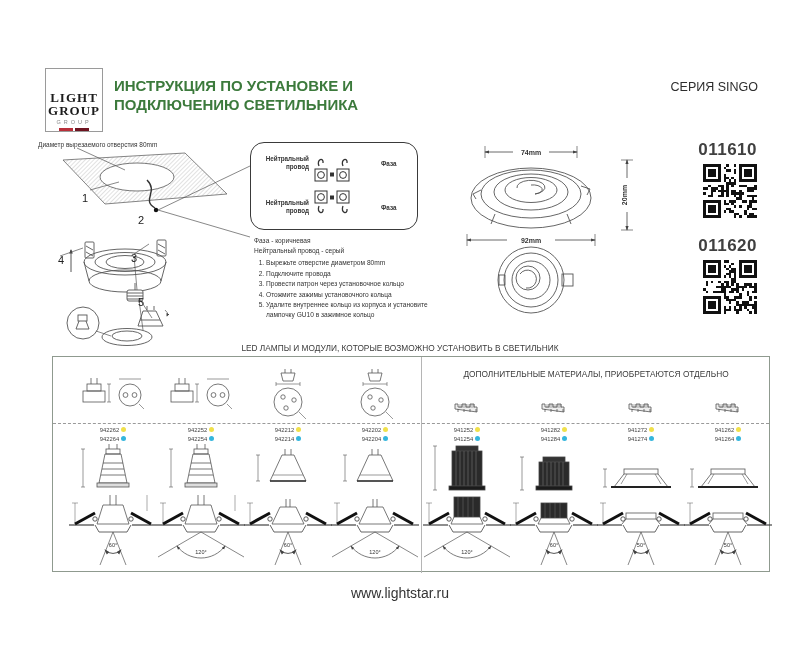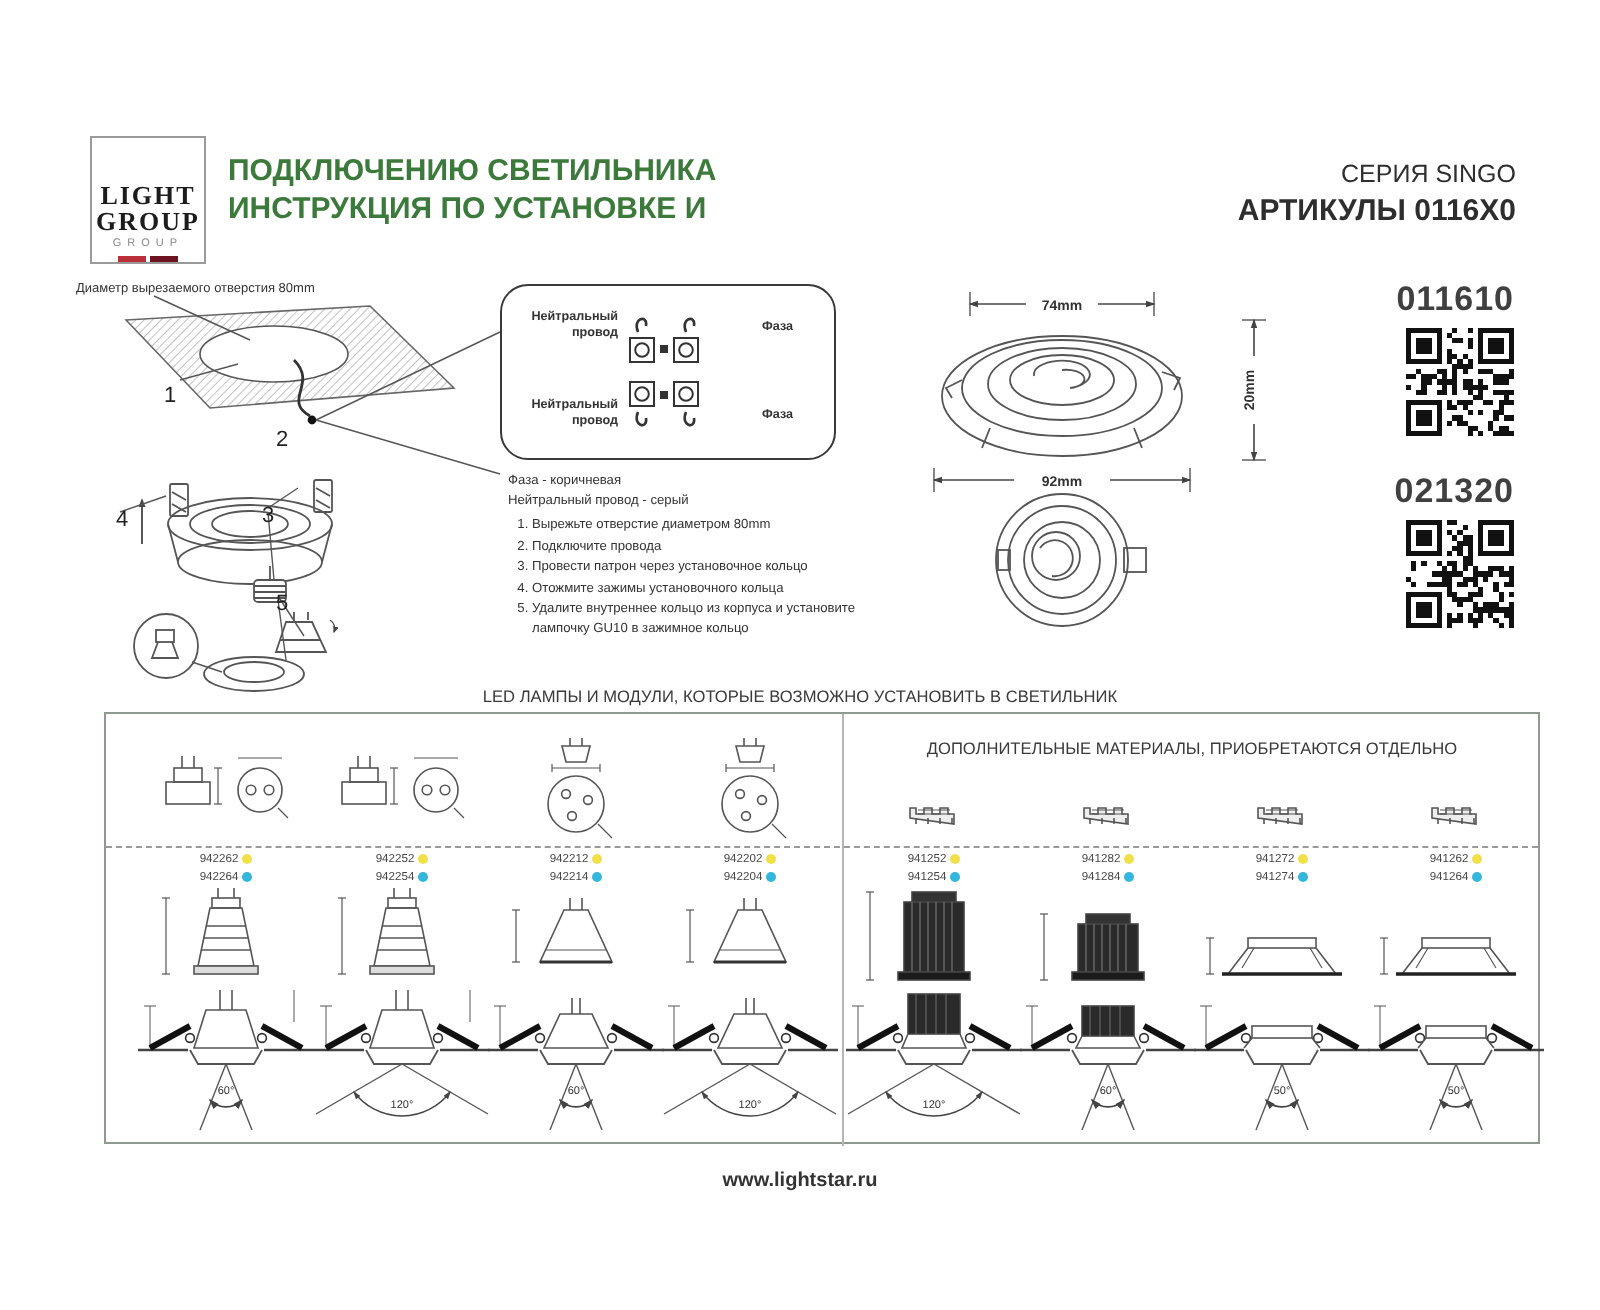--- a/index.html
+++ b/index.html
@@ -35,43 +35,42 @@
   .compat-box{left:52px;top:356px;width:718px;height:216px;border:1.5px solid #8f9a8f;box-sizing:border-box;background:#fff;}
   .v-divider{position:absolute;left:368px;top:0;width:0;height:216px;border-left:1px solid #b5b5b5;}
   .h-dashed{position:absolute;left:0;top:66px;width:716px;border-top:1px dashed #9a9a9a;}
   .extra-title{position:absolute;left:372px;top:12px;width:342px;text-align:center;font-size:8.3px;color:#3a3a3a;}
   .lamp-col{position:absolute;top:8px;width:88px;}
   .art-line{display:flex;justify-content:center;align-items:center;gap:2px;height:9px;}
   .art-code{font-size:5.8px;color:#444;}
   .dot{width:5px;height:5px;border-radius:50%;display:inline-block;}
   .numbers-cell{height:20px;padding-top:2px;box-sizing:border-box;}
   
-  .site-footer{left:0;top:585px;width:800px;text-align:center;font-size:10px;font-weight:bold;color:#333;}
+  .site-footer{left:0;top:585px;width:800px;text-align:center;font-size:14px;font-weight:normal;color:#333;}
 </style>
 </head>
 <body>
 
 <div class="abs logo-box">
   <div class="logo-main">LIGHT</div>
   <div class="logo-main">GROUP</div>
   <div class="logo-sub">GROUP</div>
   <div class="logo-bars">
     <i style="width:14px;background:#b9303a;"></i>
       <i style="width:14px;background:#6e1420;"></i>
   </div>
 </div>
 
 <div class="abs page-title" style="color: rgb(60, 122, 60);">
+  <div>ИНСТРУКЦИЯ ПО УСТАНОВКЕ И</div>
   <div>ПОДКЛЮЧЕНИЮ СВЕТИЛЬНИКА</div>
-  <div>ИНСТРУКЦИЯ ПО УСТАНОВКЕ И</div>
 </div>
 
 <div class="abs series-block">
   <div class="series-line1">СЕРИЯ SINGO</div>
-  <div class="series-line2">АРТИКУЛЫ 0116X0</div>
 </div>
 
 <div class="abs hole-note">Диаметр вырезаемого отверстия 80mm</div>
 
 <svg class="abs" style="left:35px;top:150px;" width="215" height="200" viewBox="0 0 215 200">
   <defs>
     <pattern id="hatch" width="3" height="3" patternUnits="userSpaceOnUse" patternTransform="rotate(45)">
       <line x1="0" y1="0" x2="0" y2="3" stroke="#999" stroke-width="0.6"></line>
     </pattern>
     <marker id="ah" markerWidth="6" markerHeight="6" refX="4" refY="2" orient="auto">
@@ -442,21 +441,21 @@
         <rect x="15.43" y="51.43" width="2.57" height="2.57"></rect>
         <rect x="30.86" y="51.43" width="2.57" height="2.57"></rect>
         <rect x="36.00" y="51.43" width="2.57" height="2.57"></rect>
         <rect x="43.71" y="51.43" width="2.57" height="2.57"></rect>
         <rect x="46.29" y="51.43" width="2.57" height="2.57"></rect>
         <rect x="48.86" y="51.43" width="2.57" height="2.57"></rect>
         <rect x="51.43" y="51.43" width="2.57" height="2.57"></rect>
       </g>
     </svg>
   </div>
-<div class="abs product-article" style="left:649px;top:236px;">021320</div>
+<div class="abs product-article" style="left:649px;top:236px;">011620</div>
 <div class="abs qr-wrap" style="left:703px;top:260px;">
     <svg width="54" height="54" viewBox="0 0 54 54" style="shape-rendering:crispEdges">
       <g fill="#111">
         <rect x="0.00" y="0.00" width="2.57" height="2.57"></rect>
         <rect x="2.57" y="0.00" width="2.57" height="2.57"></rect>
         <rect x="5.14" y="0.00" width="2.57" height="2.57"></rect>
         <rect x="7.71" y="0.00" width="2.57" height="2.57"></rect>
         <rect x="10.29" y="0.00" width="2.57" height="2.57"></rect>
         <rect x="12.86" y="0.00" width="2.57" height="2.57"></rect>
         <rect x="15.43" y="0.00" width="2.57" height="2.57"></rect>

